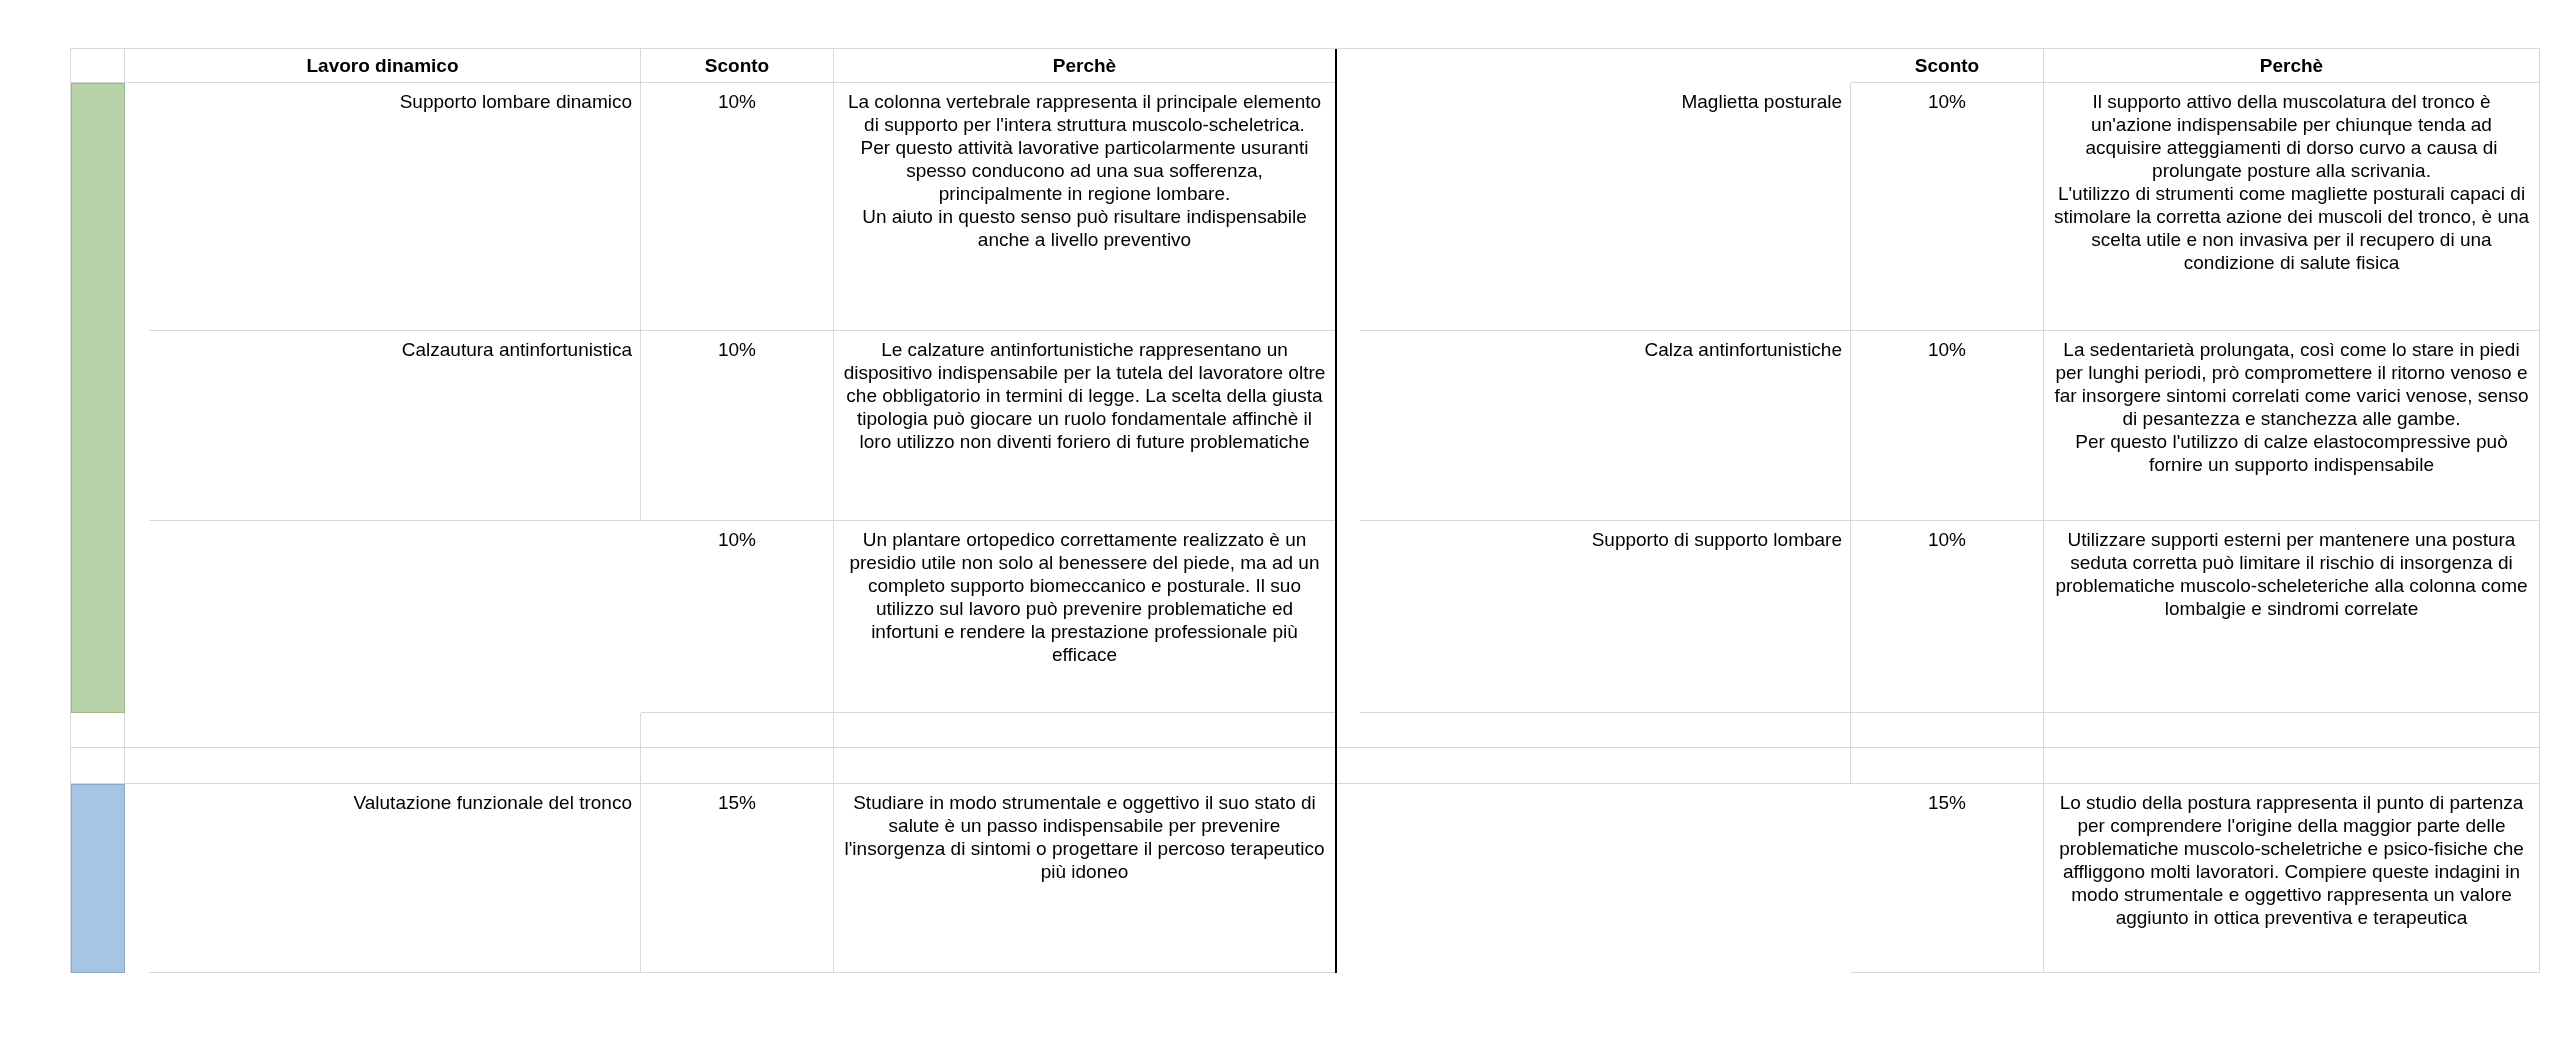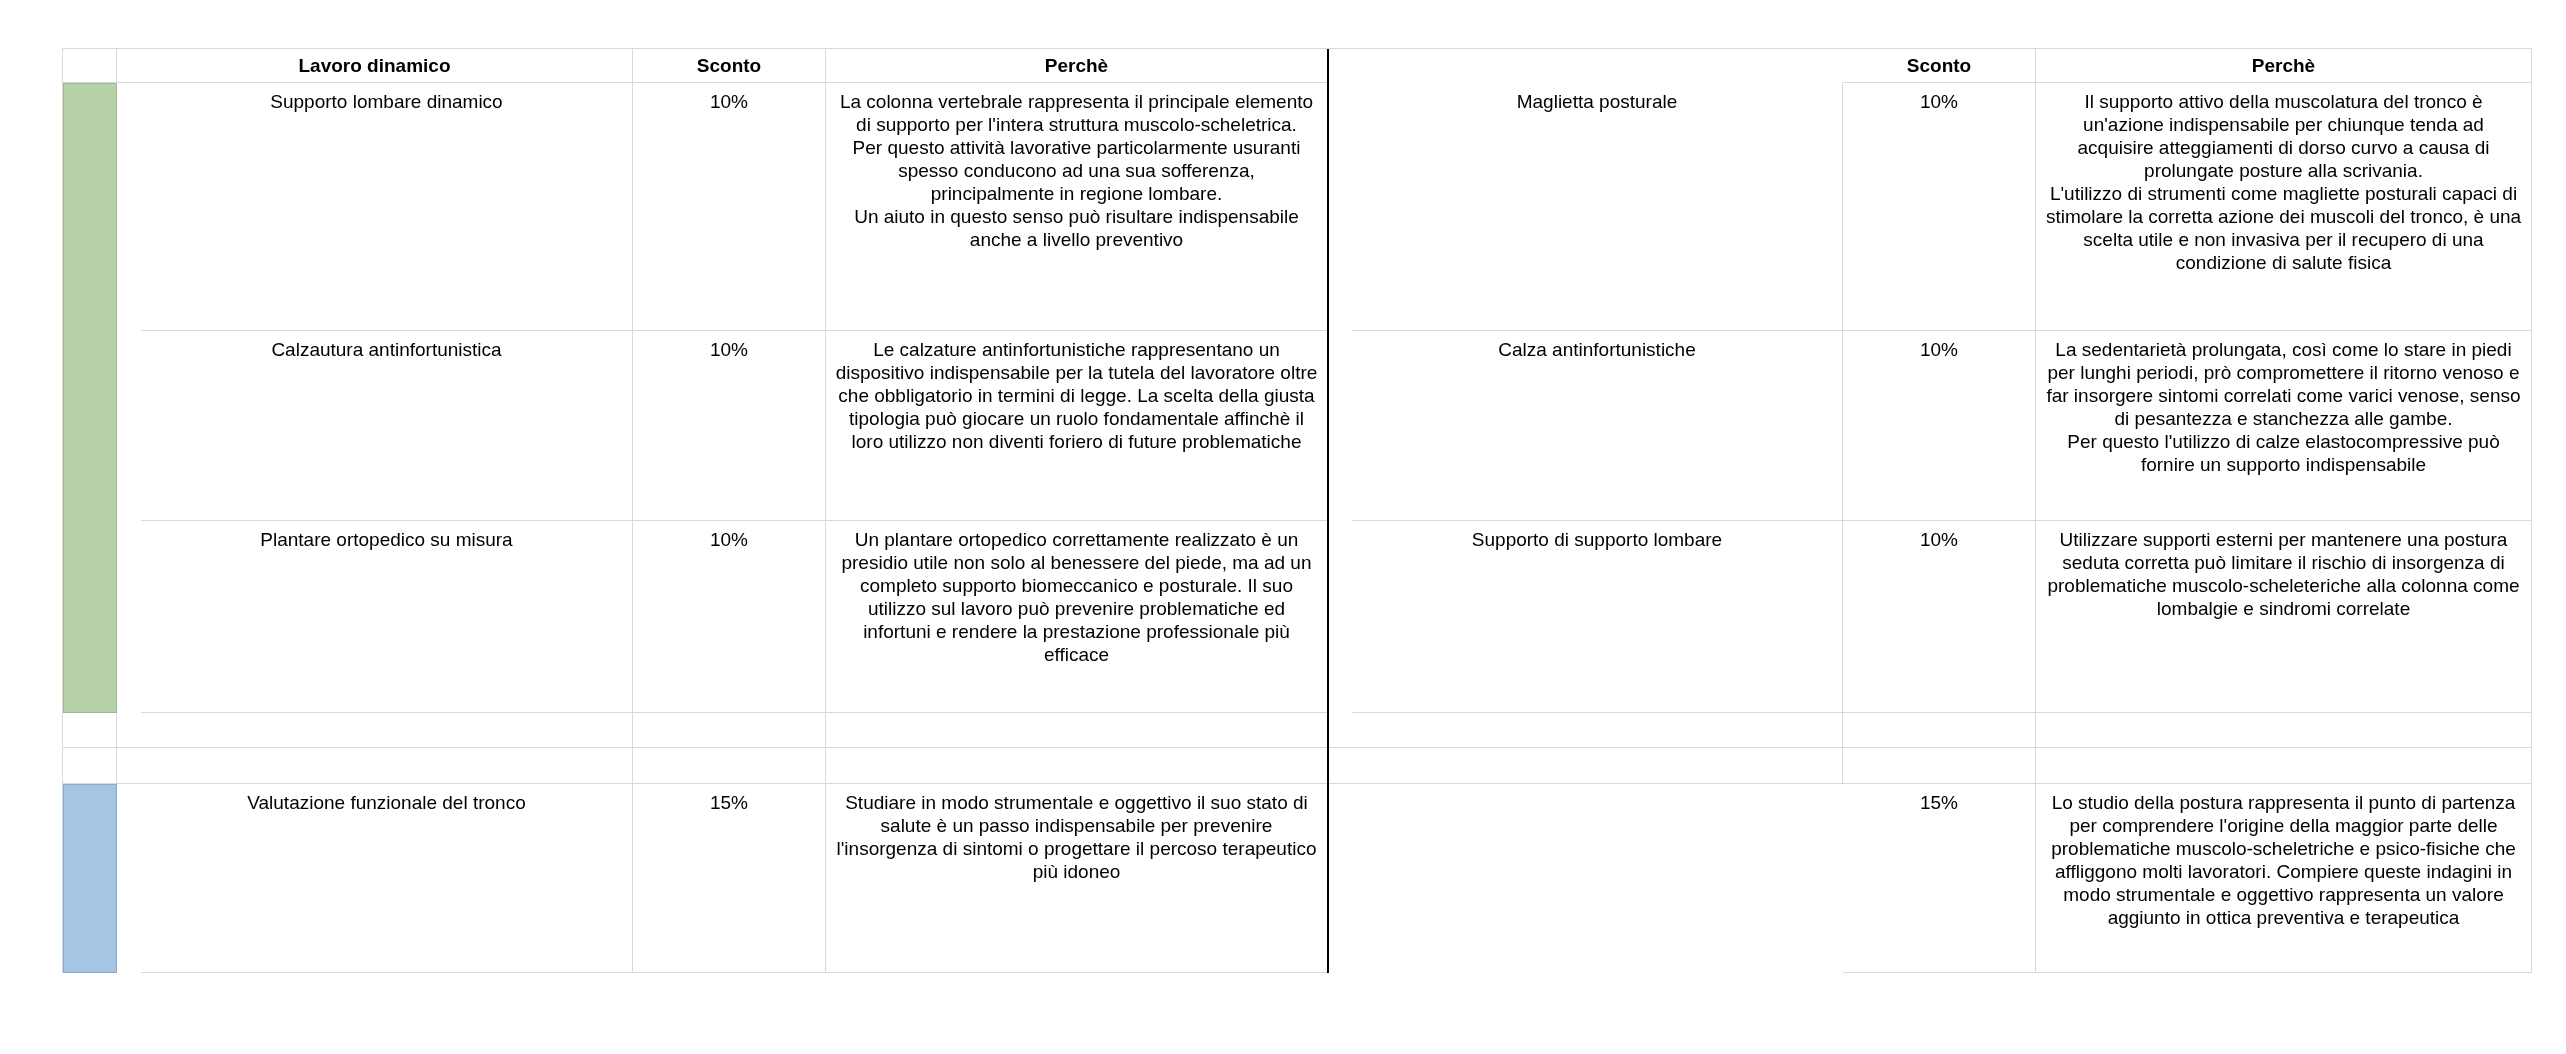--- a/index.html
+++ b/index.html
@@ -2,36 +2,36 @@
 <html><head>
 <meta charset="utf-8">
 <style>
   html,body{margin:0;padding:0;background:#ffffff;}
   body{
     width:2566px;height:1054px;position:relative;overflow:hidden;
     font-family:"Liberation Sans", sans-serif;color:#000;
     font-size:19px;line-height:23px;
   }
   .sheet{
-    position:absolute;left:62px;top:48px;width:2469px;height:924px;
+    position:absolute;left:70px;top:48px;width:2469px;height:924px;
     display:grid;
     grid-template-columns:54px 516px 193px 502px 515px 193px 496px;
     grid-template-rows:34px 248px 190px 192px 35px 36px 189px;
     border-top:1px solid #d9d9d9;border-left:1px solid #d9d9d9;
     background:#fff;
   }
   .cell{
     box-sizing:border-box;
     border-right:1px solid #d9d9d9;
     border-bottom:1px solid #d9d9d9;
     padding:7px 8px 0 8px;
     overflow:hidden;
   }
   .hdr{font-weight:bold;text-align:center;padding-top:5px;}
-  .product{text-align:center;margin-left:24px;}
+  .product{text-align:right;margin-left:24px;}
   .pct{text-align:center;}
   .why{text-align:center;white-space:pre-line;}
   .band-green{
     grid-column:1;grid-row:2 / span 3;
     background:#b7d2a8;border:1px solid #9cb989;
   }
   .band-blue{
     grid-column:1;grid-row:7;
     background:#a6c4e4;border:1px solid #88a9cd;
   }
@@ -69,21 +69,20 @@
 L'utilizzo di strumenti come magliette posturali capaci di stimolare la corretta azione dei muscoli del tronco, è una scelta utile e non invasiva per il recupero di una condizione di salute fisica</div>
 
   <div class="cell cB r3 product">Calzautura antinfortunistica</div>
   <div class="cell cC r3 pct">10%</div>
   <div class="cell cD r3 why">Le calzature antinfortunistiche rappresentano un dispositivo indispensabile per la tutela del lavoratore oltre che obbligatorio in termini di legge. La scelta della giusta tipologia può giocare un ruolo fondamentale affinchè il loro utilizzo non diventi foriero di future problematiche</div>
   <div class="cell cE r3 product">Calza antinfortunistiche</div>
   <div class="cell cF r3 pct">10%</div>
   <div class="cell cG r3 why">La sedentarietà prolungata, così come lo stare in piedi per lunghi periodi, prò compromettere il ritorno venoso e far insorgere sintomi correlati come varici venose, senso di pesantezza e stanchezza alle gambe.
 Per questo l'utilizzo di calze elastocompressive può fornire un supporto indispensabile</div>
 
-  <div class="cell cB r4 product">Plantare ortopedico su misura</div>
   <div class="cell cC r4 pct">10%</div>
   <div class="cell cD r4 why">Un plantare ortopedico correttamente realizzato è un presidio utile non solo al benessere del piede, ma ad un completo supporto biomeccanico e posturale. Il suo utilizzo sul lavoro può prevenire problematiche ed infortuni e rendere la prestazione professionale più efficace</div>
   <div class="cell cE r4 product">Supporto di supporto lombare</div>
   <div class="cell cF r4 pct">10%</div>
   <div class="cell cG r4 why">Utilizzare supporti esterni per mantenere una postura seduta corretta può limitare il rischio di insorgenza di problematiche muscolo-scheleteriche alla colonna come lombalgie e sindromi correlate</div>
 
   <div class="cell cA r5"></div>
   <div class="cell cB r5"></div>
   <div class="cell cC r5"></div>
   <div class="cell cD r5"></div>

